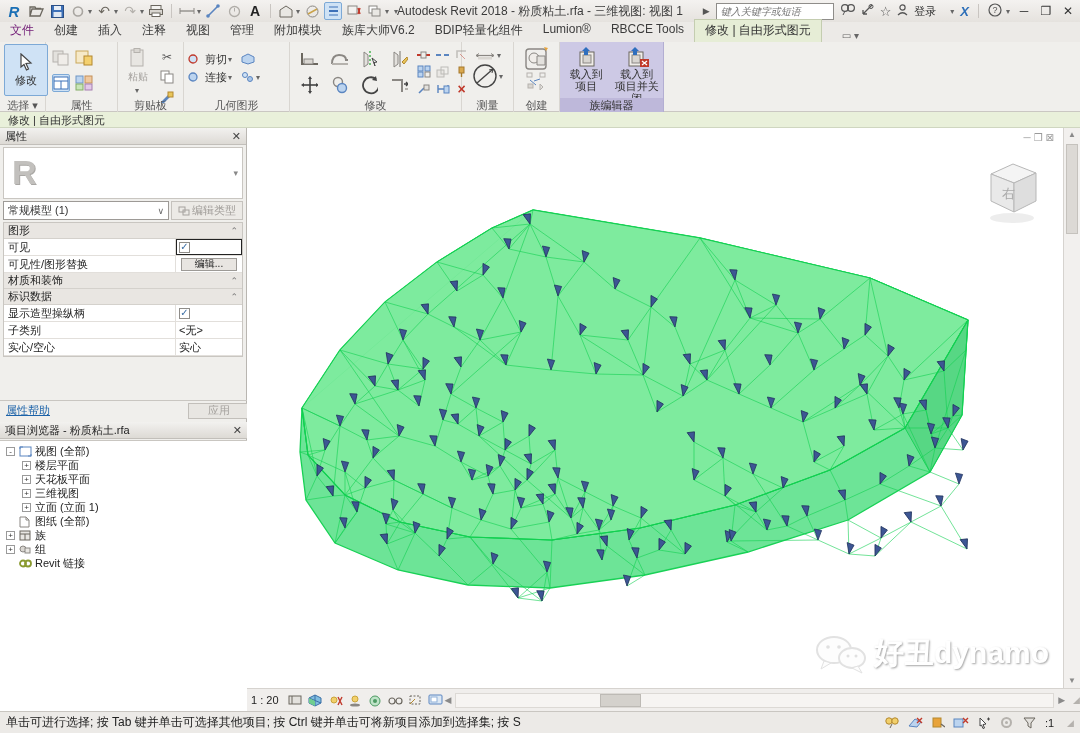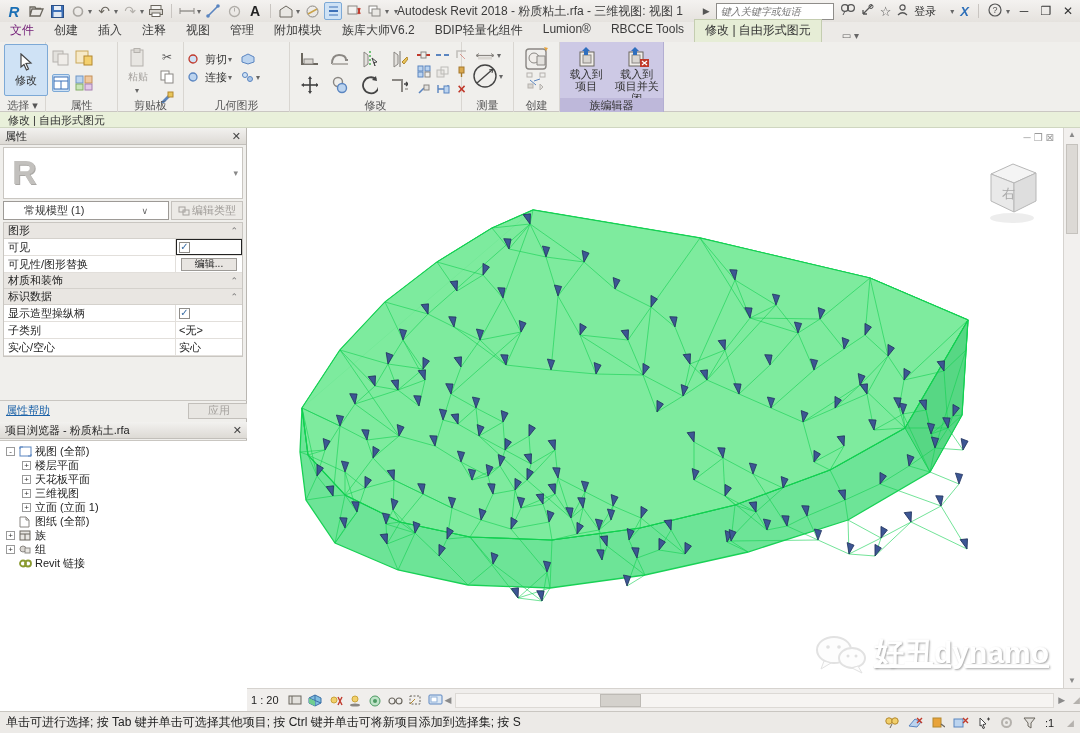--- a/index.html
+++ b/index.html
@@ -54,21 +54,21 @@
 
   
   .leftpanel { position:absolute; left:0; top:128px; width:247px; height:583px; background:#f0efec; border-right:1px solid #b9b6b1; }
   .pal-header { height:17px; background:linear-gradient(#f2f1ef,#dddad5); border-bottom:1px solid #c2bfba;
     font-size:11px; color:#222; display:flex; align-items:center; padding:0 5px; }
   .pal-header .x { margin-left:auto; color:#444; font-size:11px; }
   .preview { height:52px; background:#fff; border:1px solid #c9c6c1; margin:2px 3px; position:relative; }
   .preview .rlogo { font-size:34px; font-weight:bold; color:#c2c0bd; text-shadow:1px 1px 0 #a9a7a4; padding-left:8px; line-height:48px; }
   .preview .drop { position:absolute; right:4px; top:20px; color:#888; font-size:9px; }
   .typerow { display:flex; height:19px; margin:0 3px 2px; gap:2px; }
-  .typesel { flex:1; background:#fff; border:1px solid #9d9a96; font-size:11px; padding:1px 20px; display:flex; align-items:center; }
+  .typesel { flex:1; background:#fff; border:1px solid #9d9a96; font-size:11px; padding:1px 4px; display:flex; align-items:center; }
   .typesel .dd { margin-left:auto; color:#666; font-size:9px; }
   .edittype { width:72px; border:1px solid #c5c2bd; background:#eceae6; color:#a09d99; font-size:11px;
     display:flex; align-items:center; justify-content:center; gap:2px; }
   .pgrid { margin:0 3px; border:1px solid #c9c6c1; background:#fff; font-size:11px; }
   .prow { display:flex; height:17px; border-bottom:1px solid #e2dfdb; align-items:stretch; }
   .prow .lbl { width:172px; padding:1px 4px; border-right:1px solid #e2dfdb; color:#222; overflow:hidden; white-space:nowrap; }
   .prow .val { flex:1; padding:1px 3px; display:flex; align-items:center; color:#222; position:relative; }
   .prow .val.selcell { outline:1.5px solid #222; outline-offset:-1.5px; }
   .psec { display:flex; height:16px; background:#e9e6e2; border-bottom:1px solid #d4d1cc;
     font-size:11px; color:#222; align-items:center; padding:0 4px; }
@@ -91,21 +91,21 @@
   .texp.none { visibility:hidden; }
   .tico { width:13px; height:11px; margin-right:3px; flex:0 0 auto; }
 
   
   .canvas { position:absolute; left:247px; top:128px; width:816px; height:560px; background:#fff; overflow:hidden; }
   .vscroll { position:absolute; left:1063px; top:128px; width:17px; height:560px; background:#f2f0ee; border-left:1px solid #d6d3cf; }
   .vscroll .arr { display:block; text-align:center; color:#8a8a8a; font-size:8px; height:14px; line-height:14px; }
   .view-winctl { position:absolute; right:6px; top:4px; color:#9a9a9a; font-size:10px; letter-spacing:3px; }
   .watermark { position:absolute; right:14px; bottom:14px; display:flex; align-items:center; gap:6px;
     color:#fff; font-size:30px; font-weight:bold;
-    text-shadow:1px 1px 2px rgba(150,150,150,.85), -1px -1px 1px rgba(255,255,255,.9);text-decoration:underline; }
+    text-shadow:1px 1px 2px rgba(150,150,150,.85), -1px -1px 1px rgba(255,255,255,.9); }
 
   
   .bottomrow { position:absolute; left:247px; top:688px; width:833px; height:23px; background:#f0eeec;
     border-top:1px solid #d6d3cf; display:flex; align-items:center; font-size:11px; }
   .vcb { display:flex; align-items:center; gap:5px; padding:0 0; }
   .vcb .scale { color:#222; font-size:11px; padding:0 4px; }
   .vcb-ic { width:15px; height:14px; display:inline-flex; align-items:center; justify-content:center; }
   .hscroll { flex:1; height:15px; background:#f6f4f2; border:1px solid #dcd9d5; margin:0 2px; position:relative; }
   .hthumb { position:absolute; left:24%; width:7%; top:0; bottom:0; background:#d4d1cc; border:1px solid #bdbab5; }
   .hs-arr { color:#8a8a8a; font-size:9px; padding:0 2px; }

